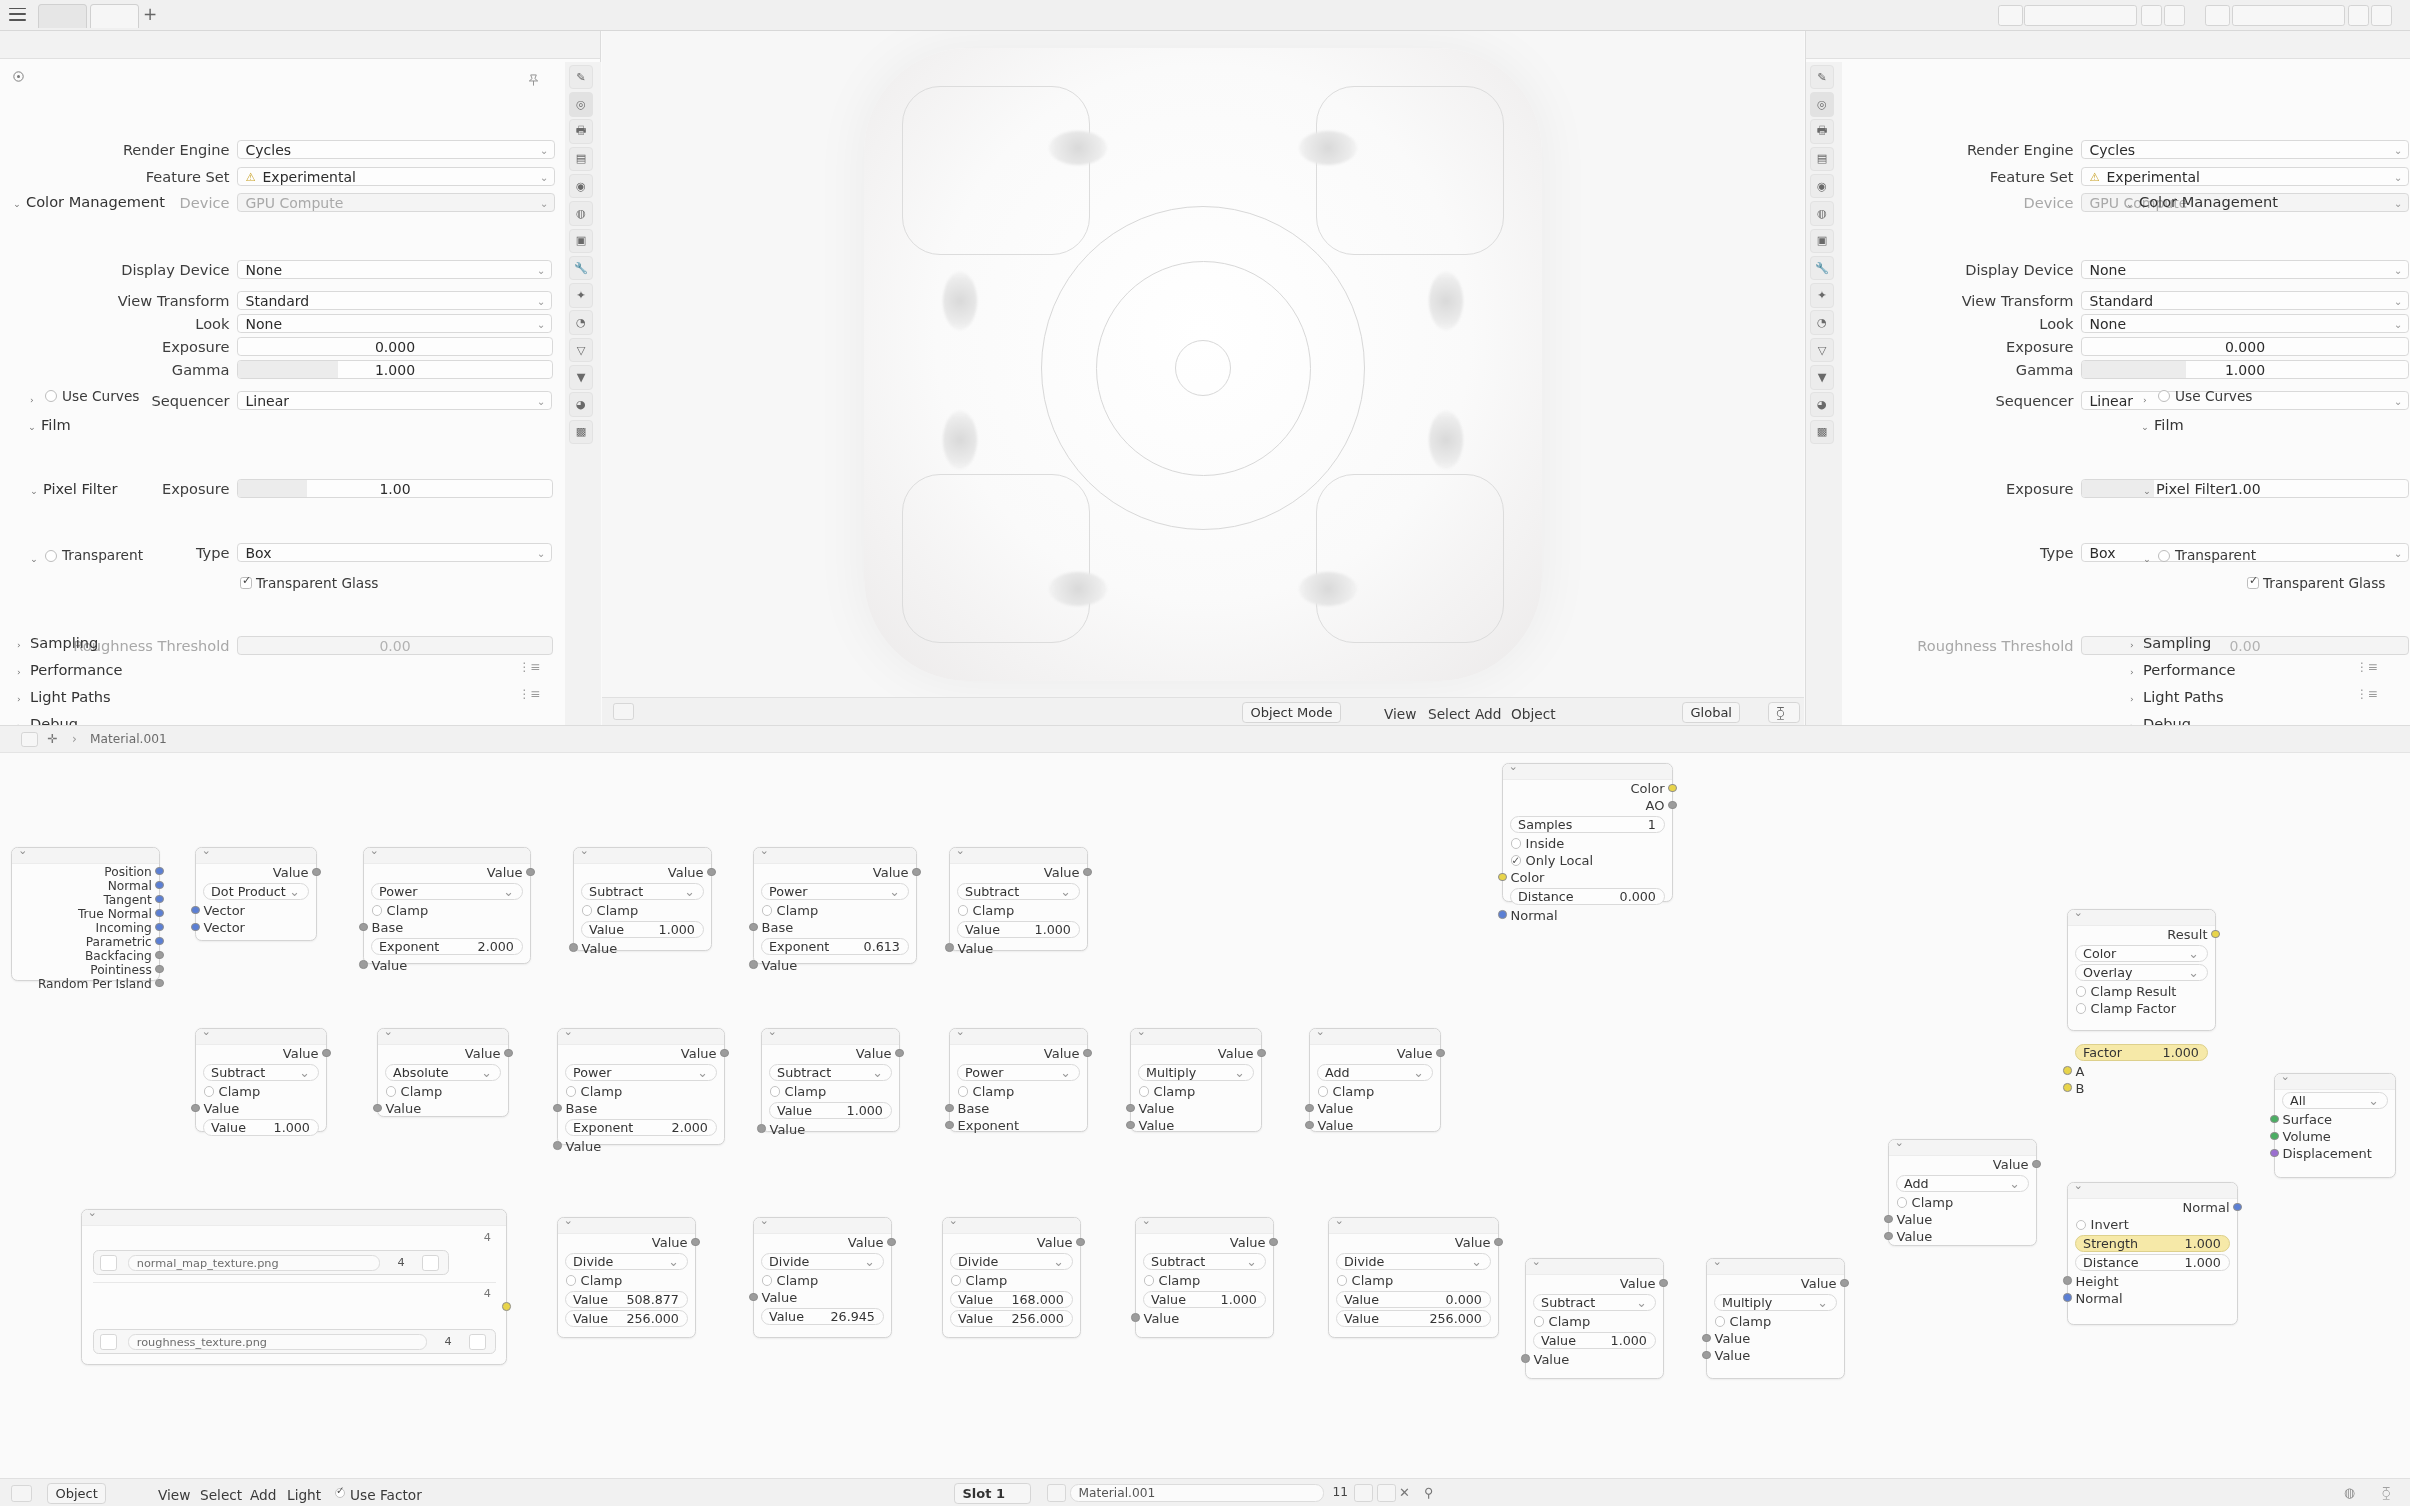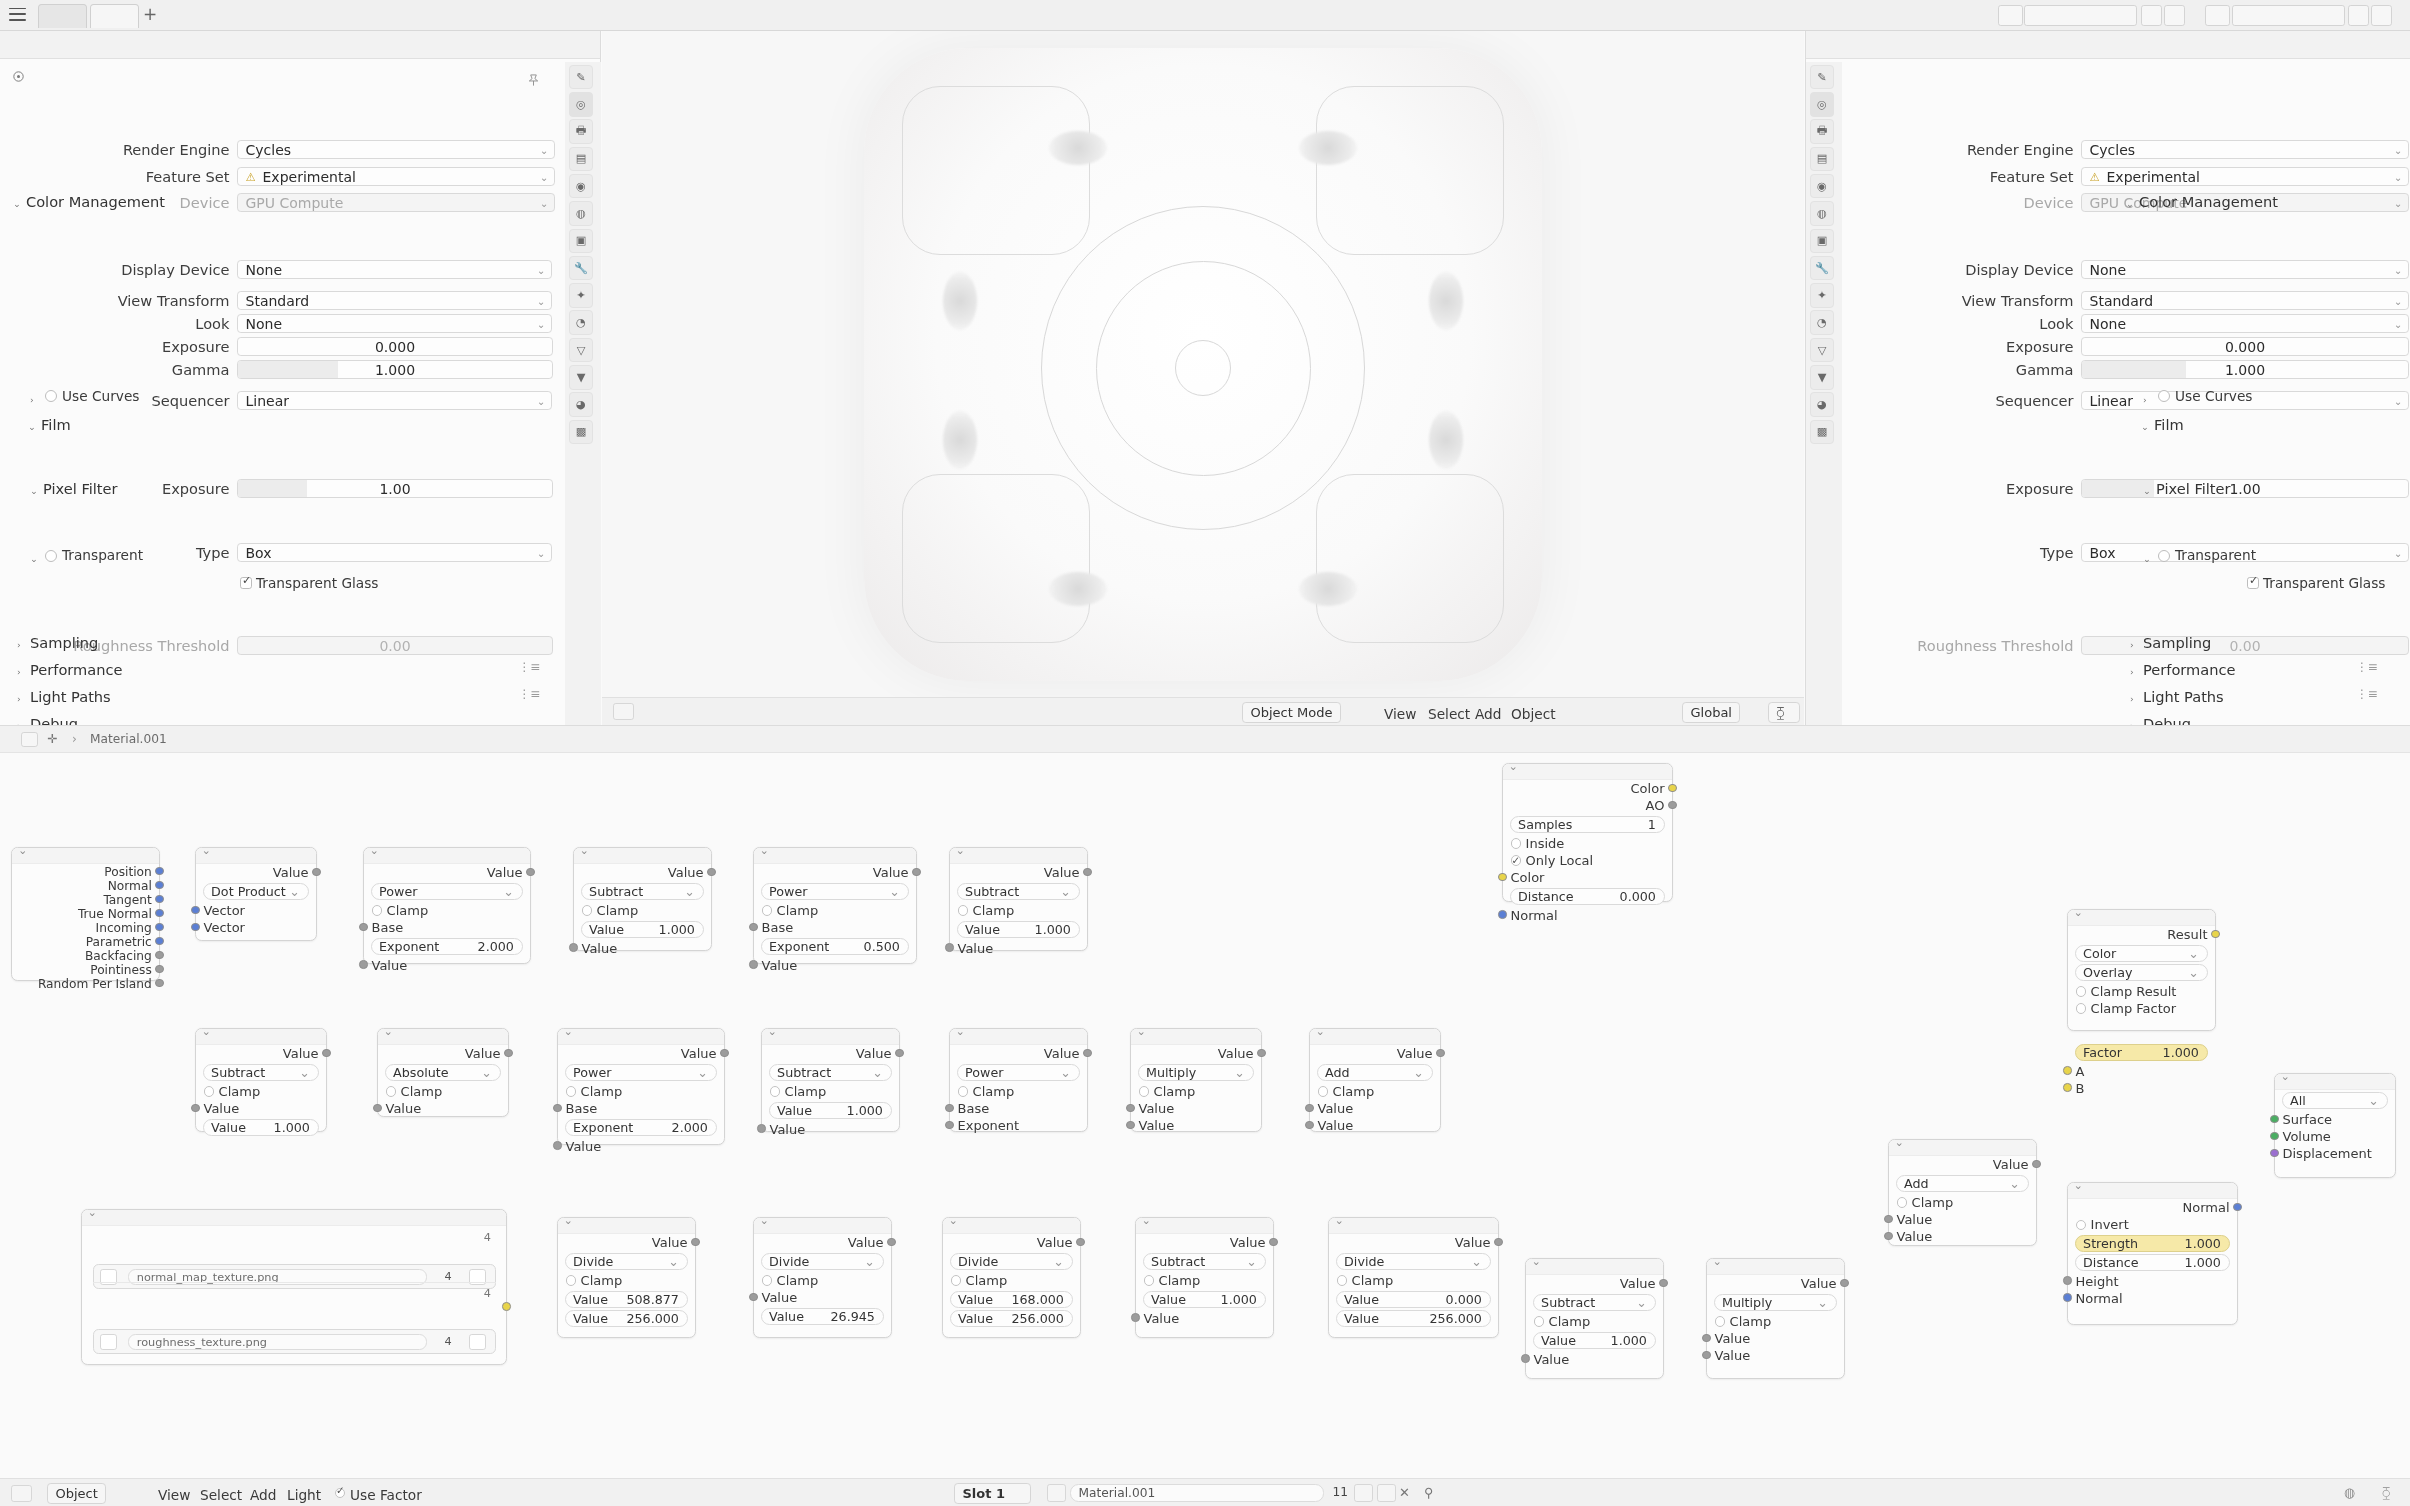--- a/index.html
+++ b/index.html
@@ -600,21 +600,21 @@
       <div class="nbtn">Value<span class="v">1.000</span></div>
       <div class="nrow">Value<span class="sock in s-grey" style="top:3.8px;"></span></div>
     </div>
 
     <div class="node" style="left:753px;top:122px;width:164px;height:117px;">
       <div class="nhdr"></div>
       <div class="nrow r">Value<span class="sock out s-grey" style="top:3.8px;"></span></div>
       <div class="nbtn">Power<span class="v" style="color:#999;">⌄</span></div>
       <div class="nrow"><span class="nchk"></span>Clamp</div>
       <div class="nrow">Base<span class="sock in s-grey" style="top:3.8px;"></span></div>
-      <div class="nbtn">Exponent<span class="v">0.500</span></div>
+      <div class="nbtn">Exponent<span class="v">0.613</span></div>
       <div class="nrow">Value<span class="sock in s-grey" style="top:3.8px;"></span></div>
     </div>
 
     <div class="node" style="left:949px;top:122px;width:139px;height:104px;">
       <div class="nhdr"></div>
       <div class="nrow r">Value<span class="sock out s-grey" style="top:3.8px;"></span></div>
       <div class="nbtn">Subtract<span class="v" style="color:#999;">⌄</span></div>
       <div class="nrow"><span class="nchk"></span>Clamp</div>
       <div class="nbtn">Value<span class="v">1.000</span></div>
       <div class="nrow">Value<span class="sock in s-grey" style="top:3.8px;"></span></div>
@@ -711,21 +711,21 @@
       <div class="nhdr"></div>
       <div class="nbtn">All<span class="v" style="color:#999;">⌄</span></div>
       <div class="nrow">Surface<span class="sock in s-green" style="top:3.8px;"></span></div>
       <div class="nrow">Volume<span class="sock in s-green" style="top:3.8px;"></span></div>
       <div class="nrow">Displacement<span class="sock in s-purple" style="top:3.8px;"></span></div>
     </div>
 
     <div class="node" style="left:81px;top:484px;width:426px;height:156px;">
       <div class="nhdr"></div>
       <div style="position:absolute;right:15px;top:21px;font-size:11.3px;color:#777;">4</div>
-      <div class="imgrow" style="left:11.3px;top:54px;width:403px;height:24.5px;">
+      <div class="imgrow" style="left:11.3px;top:40px;width:356px;height:24.5px;">
         <div style="position:absolute;left:5.6px;top:3.8px;width:17px;height:16px;border:0.9px solid #d7d7d7;background:#fff;border-radius:2.8px;"></div>
         <div style="position:absolute;left:34px;top:3.8px;right:68px;height:16px;background:#fbfbfb;border:0.9px solid #dcdcdc;border-radius:7.5px;font-size:11.3px;color:#6d6d6d;padding-left:7.5px;line-height:15px;overflow:hidden;white-space:nowrap;">normal_map_texture.png</div>
         <div style="position:absolute;right:36px;top:3.8px;width:22.6px;height:16px;font-size:11.3px;color:#555;text-align:center;line-height:15px;">4</div>
         <div style="position:absolute;right:9.4px;top:3.8px;width:17px;height:16px;border:0.9px solid #d7d7d7;background:#fff;border-radius:2.8px;"></div>
       </div>
       <div style="position:absolute;left:11.3px;top:72px;width:403px;height:0.9px;background:#e8e8e8;"></div>
       <div style="position:absolute;right:15px;top:77px;font-size:11.3px;color:#777;">4</div>
       <div class="imgrow" style="left:11.3px;top:119px;width:403px;height:24.5px;">
         <div style="position:absolute;left:5.6px;top:3.8px;width:17px;height:16px;border:0.9px solid #d7d7d7;background:#fff;border-radius:2.8px;"></div>
         <div style="position:absolute;left:34px;top:3.8px;right:68px;height:16px;background:#fbfbfb;border:0.9px solid #dcdcdc;border-radius:7.5px;font-size:11.3px;color:#6d6d6d;padding-left:7.5px;line-height:15px;overflow:hidden;white-space:nowrap;">roughness_texture.png</div>

